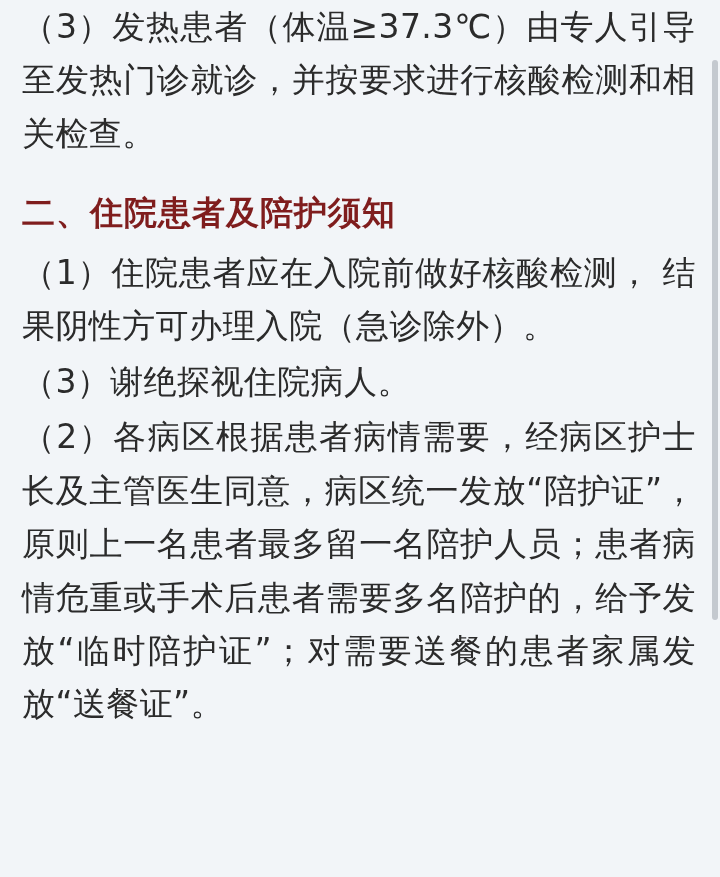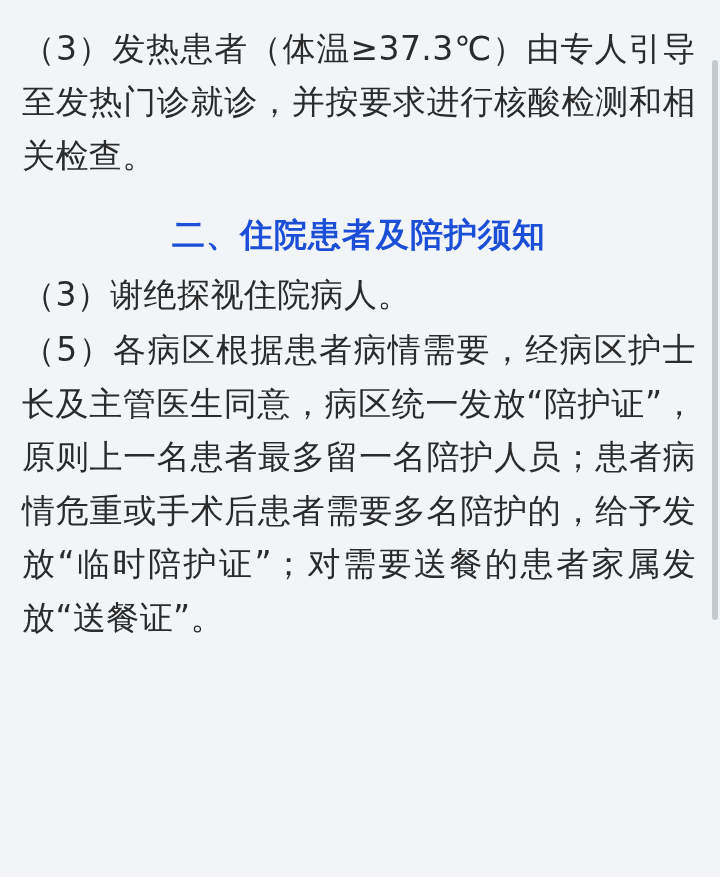--- a/index.html
+++ b/index.html
@@ -12,45 +12,44 @@
     background: #f2f5f8;
     font-family: "DejaVu Sans", "Liberation Sans", sans-serif;
     overflow: hidden;
   }
   .page {
     position: relative;
     width: 720px;
     height: 674px;
     background: #f2f5f8;
     box-sizing: border-box;
-    padding: 22px 24px 0 22px;
+    padding: 0 24px 0 22px;
   }
   .article {
     color: #2b2b2b;
     font-size: 33px;
     line-height: 1.62;
     letter-spacing: 0.4px;
   }
   .para {
     margin: 0 0 2px 0;
     text-align: justify;
     text-justify: inter-ideograph;
     text-indent: 0;
   }
   .para.indent {
     text-indent: 0;
   }
   .section-heading {
-    color: #1d4ed8;
+    color: #7f1d1d;
     font-size: 33px;
     font-weight: bold;
     line-height: 1.62;
     margin: 26px 0 6px 0;
     letter-spacing: 1px;
-    text-align: center;
   }
   
   .scrollbar-track {
     position: absolute;
     top: 0;
     right: 2px;
     width: 6px;
     height: 877px;
     background: transparent;
   }
@@ -68,24 +67,25 @@
 <body>
 
 <div class="page">
 
   <div class="article">
 
     <p class="para indent">（3）发热患者（体温≥37.3℃）由专人引导至发热门诊就诊，并按要求进行核酸检测和相关检查。</p>
 
     <h2 class="section-heading">二、住院患者及陪护须知</h2>
 
+    <p class="para indent">（1）住院患者应在入院前做好核酸检测， 结果阴性方可办理入院（急诊除外）。</p>
 
     <p class="para indent">（3）谢绝探视住院病人。</p>
 
-    <p class="para indent">（5）各病区根据患者病情需要，经病区护士长及主管医生同意，病区统一发放“陪护证”，原则上一名患者最多留一名陪护人员；患者病情危重或手术后患者需要多名陪护的，给予发放“临时陪护证”；对需要送餐的患者家属发放“送餐证”。</p>
+    <p class="para indent">（2）各病区根据患者病情需要，经病区护士长及主管医生同意，病区统一发放“陪护证”，原则上一名患者最多留一名陪护人员；患者病情危重或手术后患者需要多名陪护的，给予发放“临时陪护证”；对需要送餐的患者家属发放“送餐证”。</p>
 
   </div>
 
   <div class="scrollbar-track">
     <div class="scrollbar-thumb"></div>
   </div>
 
 </div>
 
 </body></html>

